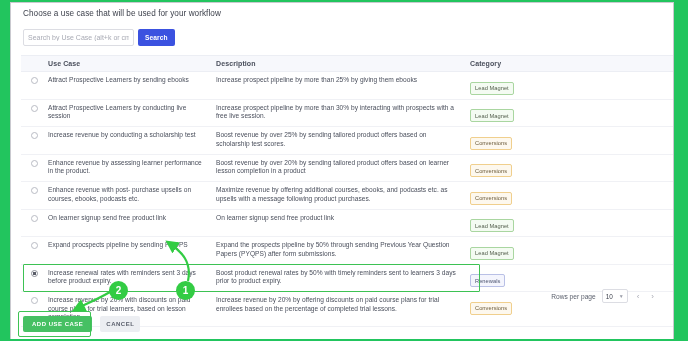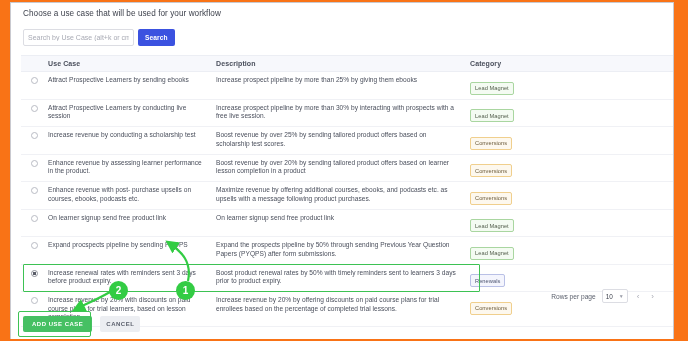--- a/index.html
+++ b/index.html
@@ -6,21 +6,21 @@
   html, body {
     margin: 0; padding: 0;
     width: 688px; height: 341px;
     background: #d8d8dc;
     font-family: "Liberation Sans", sans-serif;
     overflow: hidden;
   }
   #screen {
     position: relative;
     width: 688px; height: 341px;
-    background: #f97316;
+    background: #22c55e;
     padding-left: 12px;
   }
   .panel {
     position: absolute;
     left: 10px; top: 2px;
     width: 664px; height: 337px;
     background: #ffffff;
     border: 1px solid #c9c9cf;
     border-bottom: none;
     overflow: hidden;

